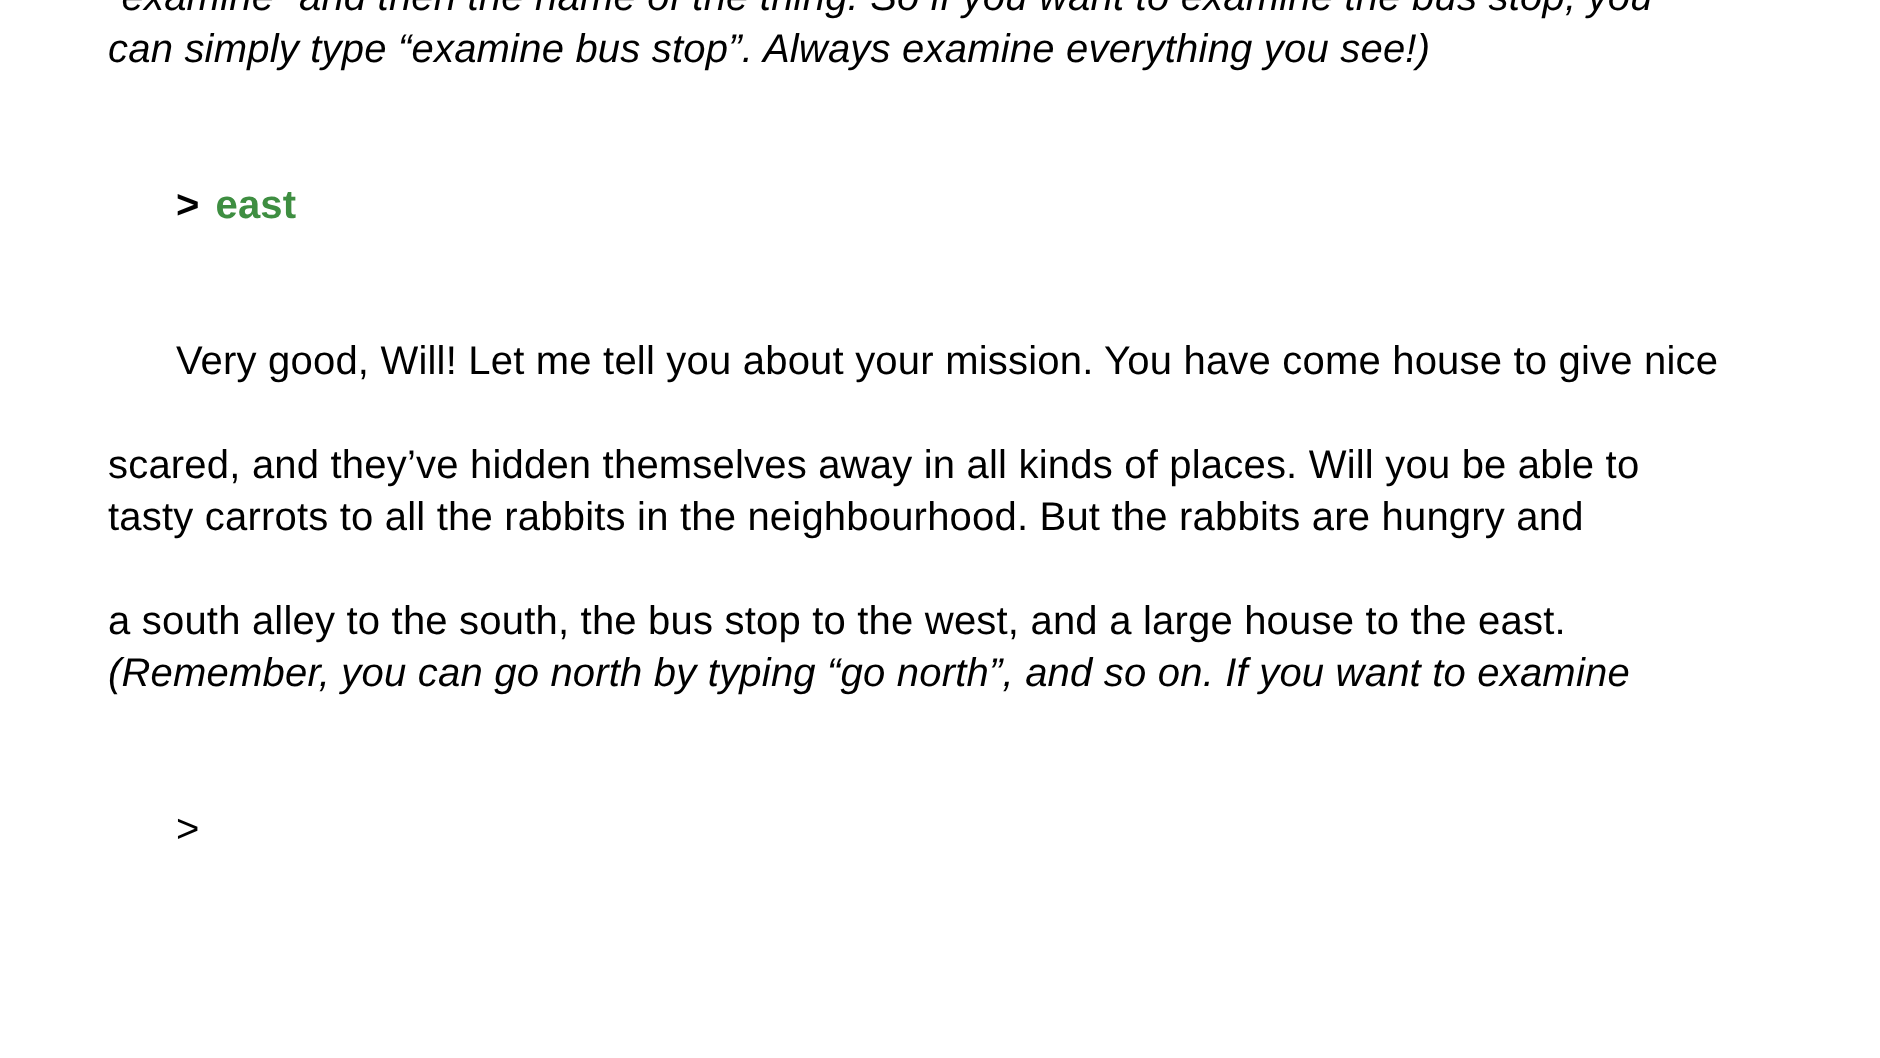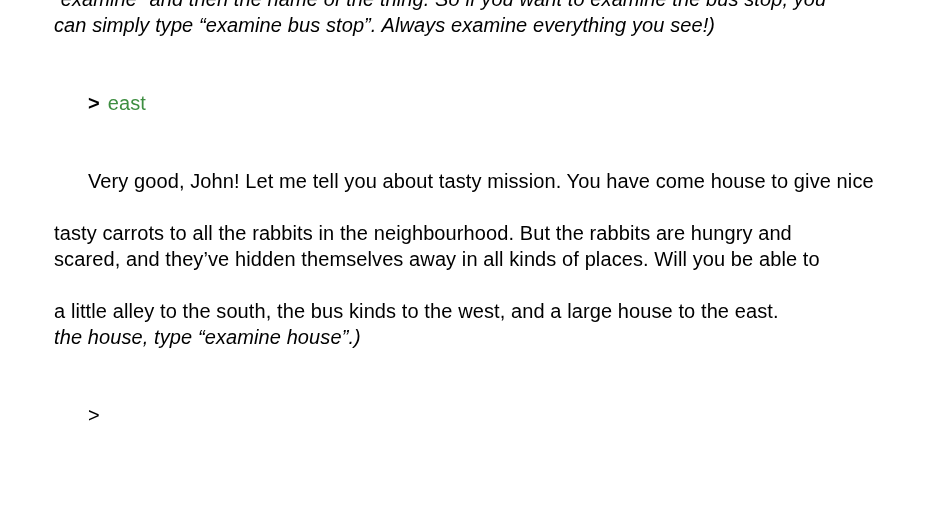--- a/index.html
+++ b/index.html
@@ -34,50 +34,50 @@
     letter-spacing: 0.1px;
   }
   .line { white-space: pre; }
   .italic { font-style: italic; }
   .bold { font-weight: normal; }
   .blank { height: 26px; }
   .prompt-char { color: var(--text, #000000); margin-right: 8px; }
   .echo-prompt { font-weight: bold; }
   .cmd {
     color: var(--green, #3e8e41);
-    font-weight: normal;
+    font-weight: bold;
   }
   .input-line { margin-top: 0; }
 </style>
 </head>
 <body>
 
 <div class="screen">
   <div class="scrollback">
 
     <div class="line italic">“examine” and then the name of the thing. So if you want to examine the bus stop, you</div>
 
     <div class="line italic">can simply type “examine bus stop”. Always examine everything you see!)</div>
 
     <div class="line blank"></div>
 
     <div class="line">
       <span class="prompt-char echo-prompt">&gt;</span><span class="cmd">east</span>
     </div>
 
     <div class="line">
-      <span>Very good, John! Let me tell you about tasty </span><span class="bold">mission</span><span>. You have come house to give nice</span>
+      <span>Very good, Will! Let me tell you about your </span><span class="bold">mission</span><span>. You have come house to give nice</span>
     </div>
+    <div class="line">scared, and they’ve hidden themselves away in all kinds of places. Will you be able to</div>
     <div class="line">tasty carrots to all the rabbits in the neighbourhood. But the rabbits are hungry and</div>
-    <div class="line">scared, and they’ve hidden themselves away in all kinds of places. Will you be able to</div>
 
     <div class="line blank"></div>
 
-    <div class="line">a little alley to the south, the bus kinds to the west, and a large house to the east.</div>
-    <div class="line italic">the house, type “examine house”.)</div>
+    <div class="line">a south alley to the south, the bus stop to the west, and a large house to the east.</div>
+    <div class="line italic">(Remember, you can go north by typing “go north”, and so on. If you want to examine</div>
 
     <div class="line blank"></div>
 
     <div class="line input-line">
       <span class="prompt-char">&gt;</span>
     </div>
 
   </div>
 </div>
 

